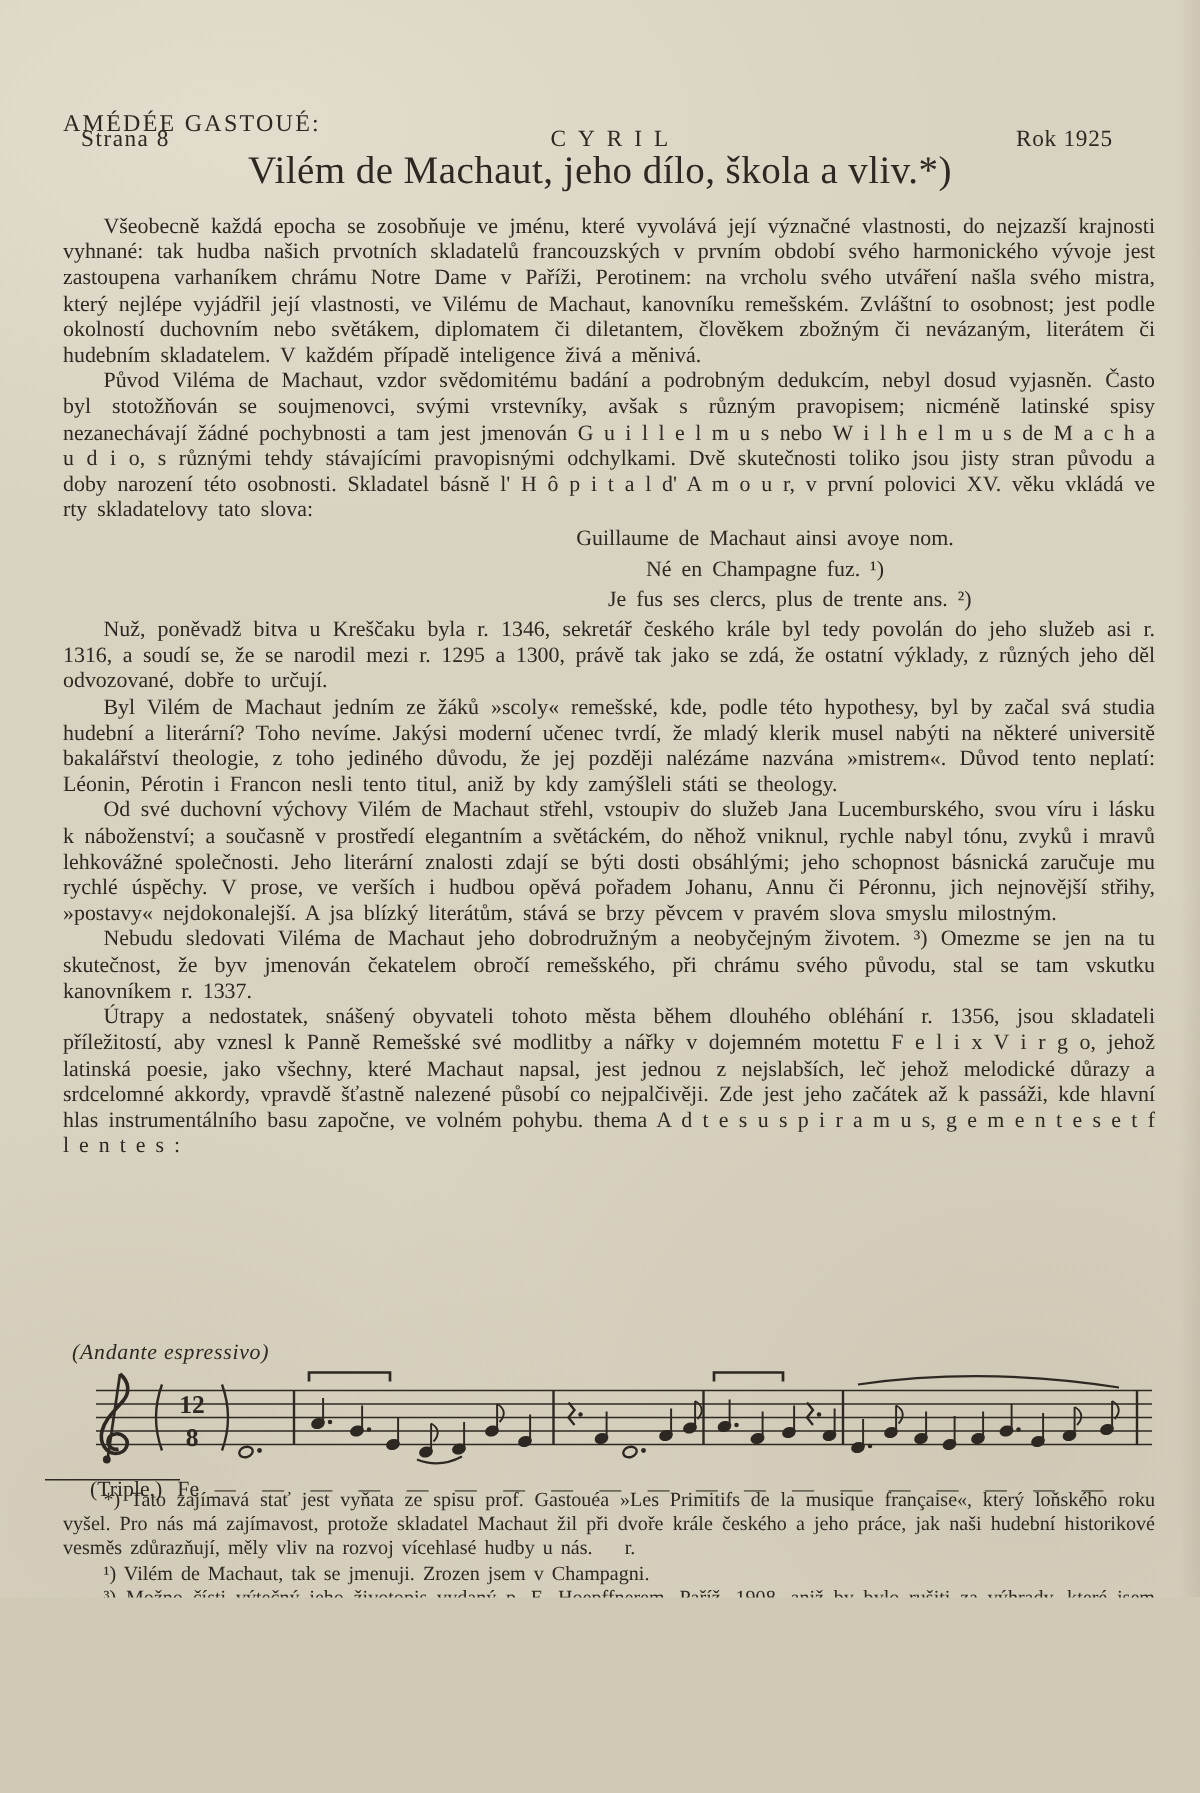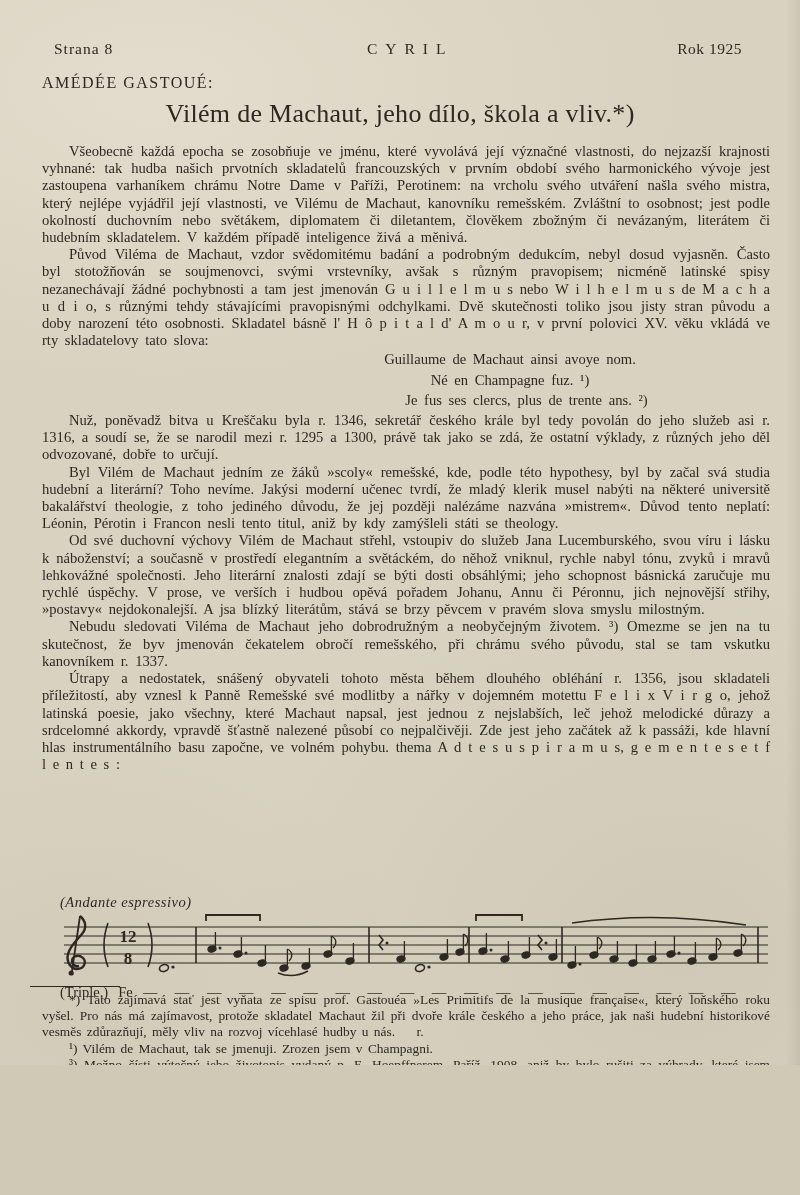--- a/index.html
+++ b/index.html
@@ -16,33 +16,33 @@
     text-decoration: underline;
   }
   .page::after{ 
     content:"";position:absolute;top:0;right:0;width:14px;height:100%;
     background:linear-gradient(to right, rgba(0,0,0,0), rgba(90,80,60,0.10));
     pointer-events:none;
   }
   .header{position:absolute;top:40px;left:54px;right:58px;display:flex;
     justify-content:space-between;align-items:baseline;font-size:15.5px;}
   .header .left{letter-spacing:1px;}
-  .header .center{letter-spacing:8px;margin-left:30px;}
+  .header .center{letter-spacing:8px;margin-left:30px;margin-top:44px;}
   .header .right{letter-spacing:0.5px;}
   .author{position:absolute;top:74px;left:42px;font-size:16px;letter-spacing:1.5px;}
   .title{position:absolute;top:99px;left:0;width:100%;text-align:center;
     font-size:26px;letter-spacing:0.3px;white-space:nowrap;}
   .body-text{position:absolute;top:143px;left:42px;width:728px;
     font-size:14.6px;line-height:17.2px;text-align:justify;word-spacing:3px;}
   .body-text p{margin:0;text-indent:27px;}
   .verse{ text-indent:0 !important;text-align:center;margin-left:208px !important;
     margin-top:2px !important;margin-bottom:3px !important;}
   .verse2{margin-left:241px !important;}
   .music{position:absolute;top:894px;left:42px;width:730px;}
-  .tempo{font-style:italic;font-size:14.5px;margin-left:18px;letter-spacing:0.5px;}
+  .tempo{font-style:italic;font-size:14.5px;margin-left:6px;letter-spacing:0.5px;}
   .staff-wrap{margin-left:14px;margin-top:2px;}
   .lyric-line{display:flex;align-items:baseline;font-size:14.5px;margin-top:1px;margin-left:18px;}
   .lyric-line .label{margin-right:10px;}
   .lyric-line .dashes{word-spacing:14px;letter-spacing:0;white-space:nowrap;overflow:hidden;
     max-width:600px;}
   .fnrule{position:absolute;top:986px;left:30px;width:90px;border-top:1.6px solid #2d2822;}
   .footnotes{position:absolute;top:992px;left:42px;width:728px;
     font-size:13.4px;line-height:16.2px;text-align:justify;word-spacing:2px;}
   .footnotes p{margin:0;text-indent:27px;}
 </style>

